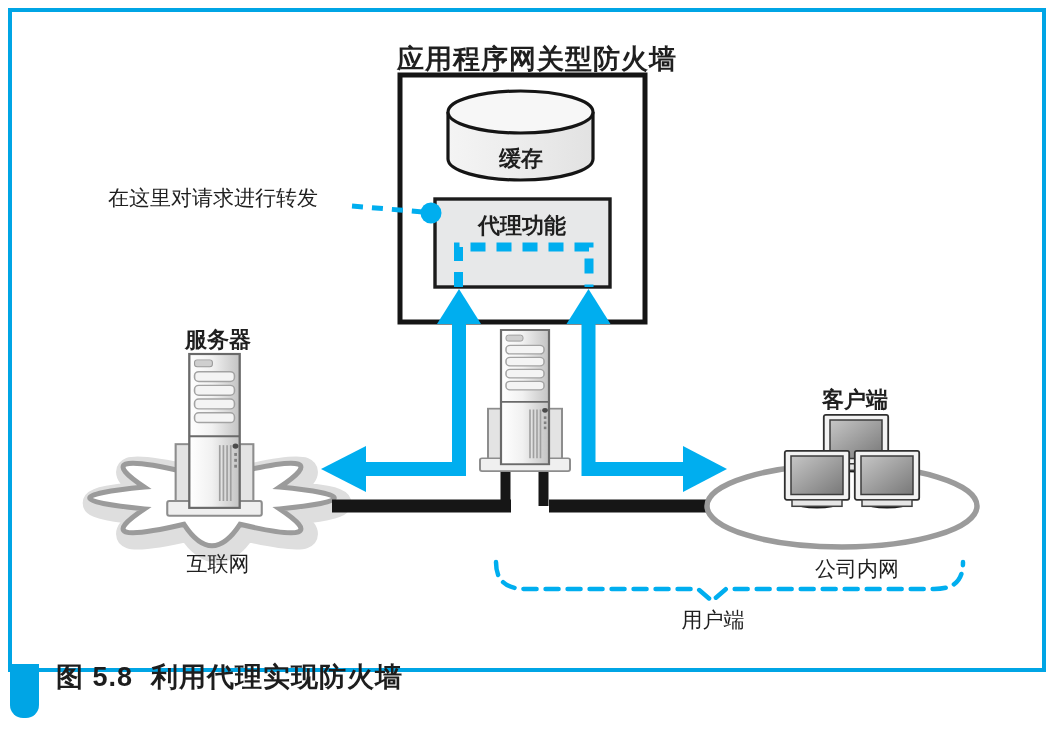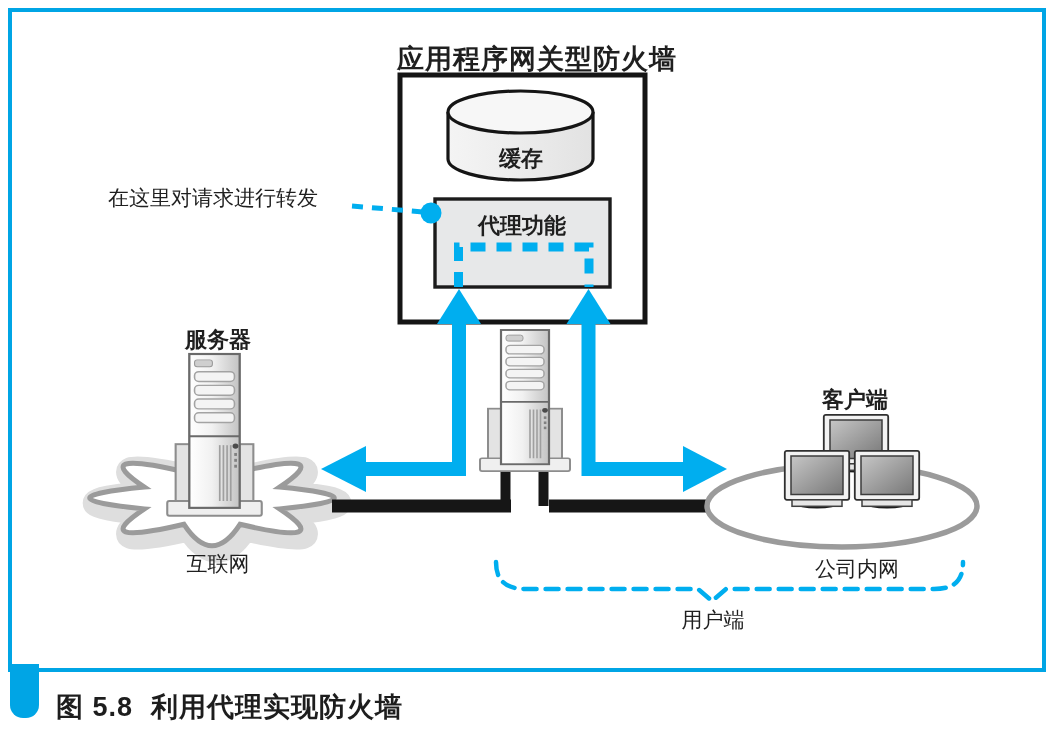--- a/index.html
+++ b/index.html
@@ -16,21 +16,21 @@
     position:absolute;left:8px;top:8px;width:1030px;height:656px;
     border:4px solid var(--accent);
     background:transparent;
   }
   .tab{
     position:absolute;left:10px;top:664px;width:29px;height:54px;
     background:var(--accent);
     border-radius:0 0 13px 13px;
   }
   .caption{
-    position:absolute;left:56px;top:690px;
+    position:absolute;left:56px;top:660px;
     font-size:27px;font-weight:bold;color:#1d1d1d;line-height:34px;
     white-space:nowrap;letter-spacing:1px;
   }
   .caption .fig-no{margin-right:18px;}
   svg.diagram{position:absolute;left:0;top:0;}
   svg text{
     font-family:"Liberation Sans","DejaVu Sans",sans-serif;
     fill:#1f1f1f;
   }
   .lbl{font-size:22px;font-weight:600;}

